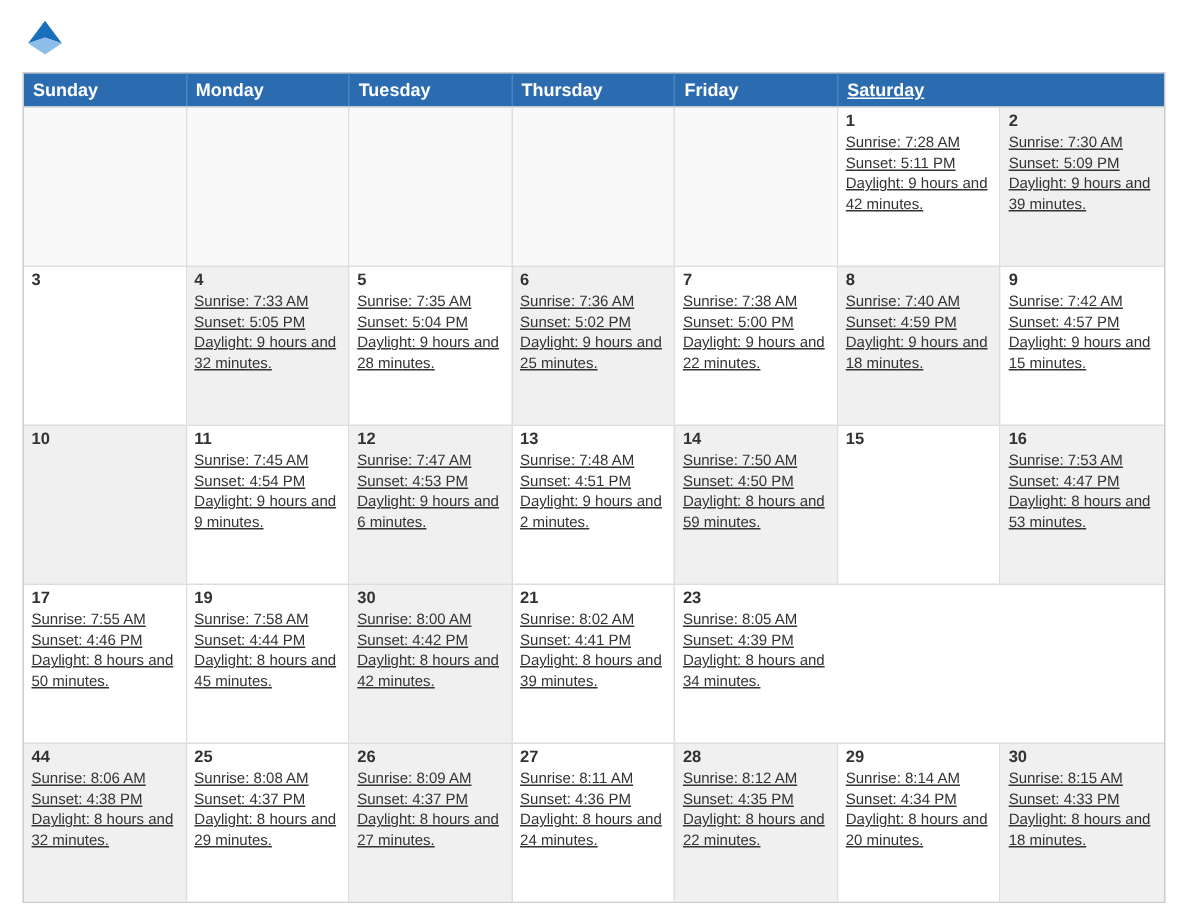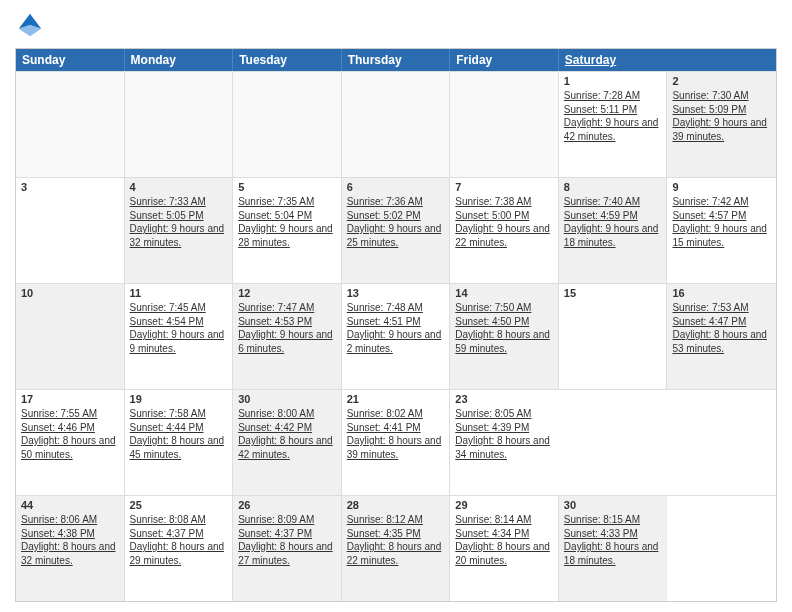--- a/index.html
+++ b/index.html
@@ -279,20 +279,26 @@
             <div class="cell-detail">Sunrise: 8:08 AM
 Sunset: 4:37 PM
 Daylight: 8 hours and 29 minutes.</div>
           </div>
           <div class="cal-cell shaded">
             <span class="day-num">26</span>
             <div class="cell-detail">Sunrise: 8:09 AM
 Sunset: 4:37 PM
 Daylight: 8 hours and 27 minutes.</div>
           </div>
+          <div class="cal-cell">
+            <span class="day-num">27</span>
+            <div class="cell-detail">Sunrise: 8:11 AM
+Sunset: 4:36 PM
+Daylight: 8 hours and 24 minutes.</div>
+          </div>
           <div class="cal-cell shaded">
             <span class="day-num">28</span>
             <div class="cell-detail">Sunrise: 8:12 AM
 Sunset: 4:35 PM
 Daylight: 8 hours and 22 minutes.</div>
           </div>
           <div class="cal-cell">
             <span class="day-num">29</span>
             <div class="cell-detail">Sunrise: 8:14 AM
 Sunset: 4:34 PM

